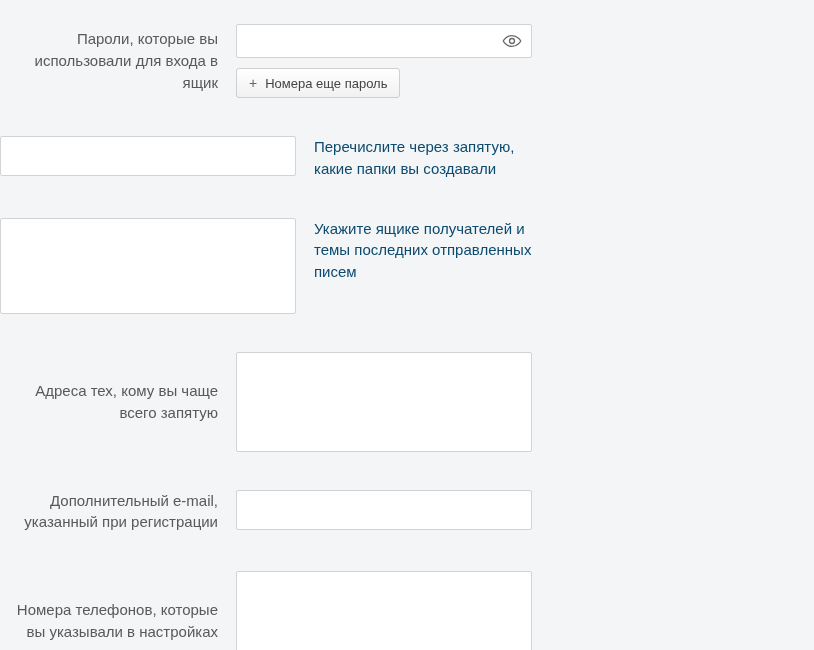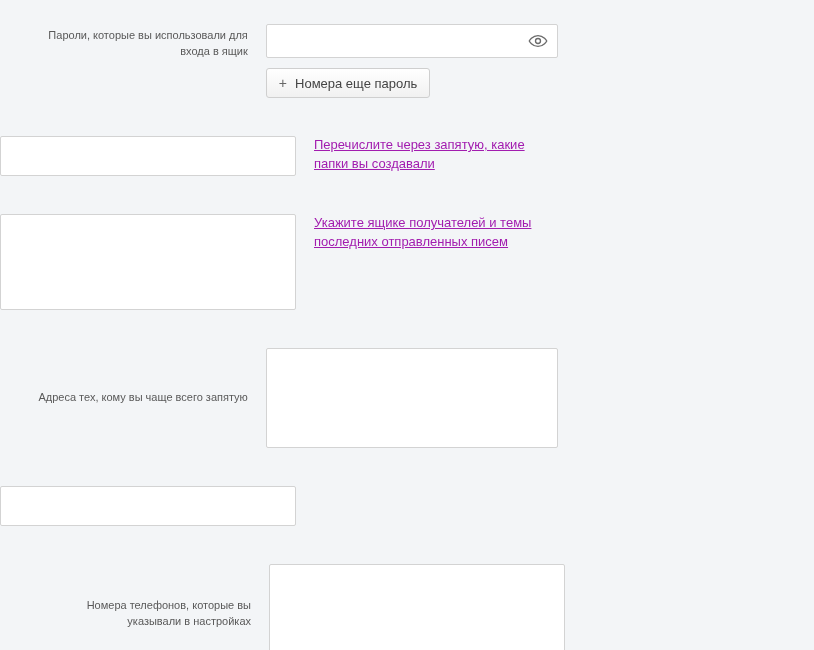--- a/index.html
+++ b/index.html
@@ -27,35 +27,33 @@
     .label-col {
       width: 236px;
       padding-right: 18px;
       text-align: right;
       display: flex;
       flex-direction: column;
       justify-content: center;
       align-self: stretch;
       color: #595959;
       line-height: 1.45;
-      font-size: 11px;
-      margin-left: 33px;
+      font-size: 15px;
     }
     .input-col {
       width: 296px;
       display: flex;
       flex-direction: column;
     }
     .hint-col {
       width: 260px;
       padding-left: 18px;
-      color: #a21caf;
-      font-size: 13px;
+      color: #0c4a6e;
+      font-size: 15px;
       line-height: 1.45;
-      text-decoration: underline;
     }
     .text-input {
       width: 100%;
       height: 34px;
       border: 1px solid #d3d3d3;
       border-radius: 2px;
       background: #fff;
       padding: 6px 36px 6px 10px;
       font-size: 13px;
       color: #333;
@@ -156,20 +154,21 @@
 
   <div class="form-row">
     <div class="label-col">Адреса тех, кому вы чаще всего запятую</div>
     <div class="input-col">
       <textarea class="textarea-input ta-tall" style=""></textarea>
     </div>
     <div class="hint-col"></div>
   </div>
 
   <div class="form-row">
+    <div class="label-col">Дополнительный e-mail, указанный при регистрации</div>
     <div class="input-col">
       <textarea class="textarea-input ta-small" style=""></textarea>
     </div>
     <div class="hint-col"></div>
   </div>
 
   <div class="form-row">
     <div class="label-col">Номера телефонов, которые вы указывали в настройках</div>
     <div class="input-col">
       <textarea class="textarea-input ta-tall" style=""></textarea>

